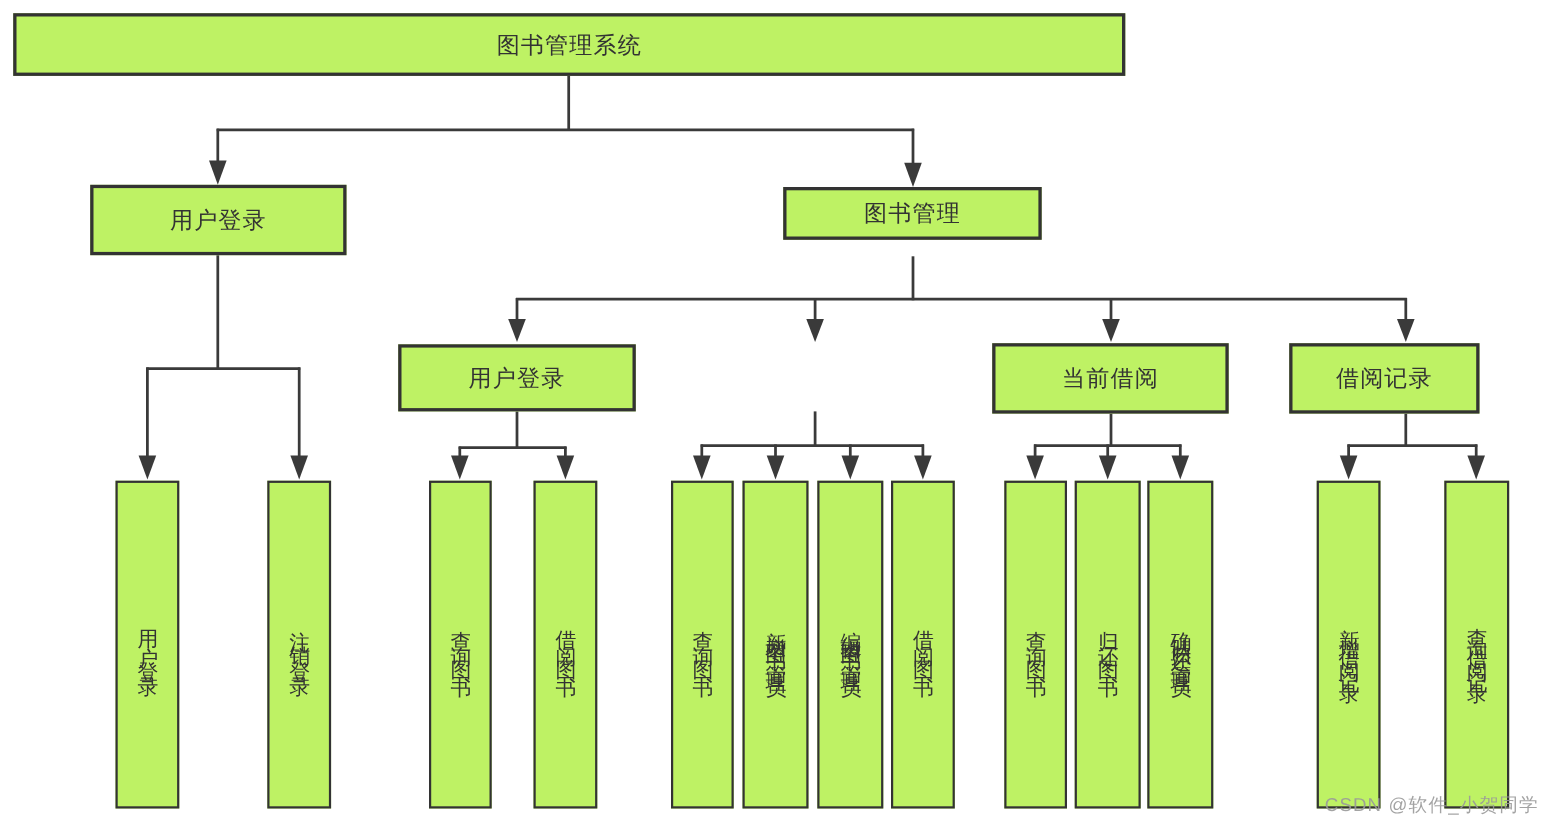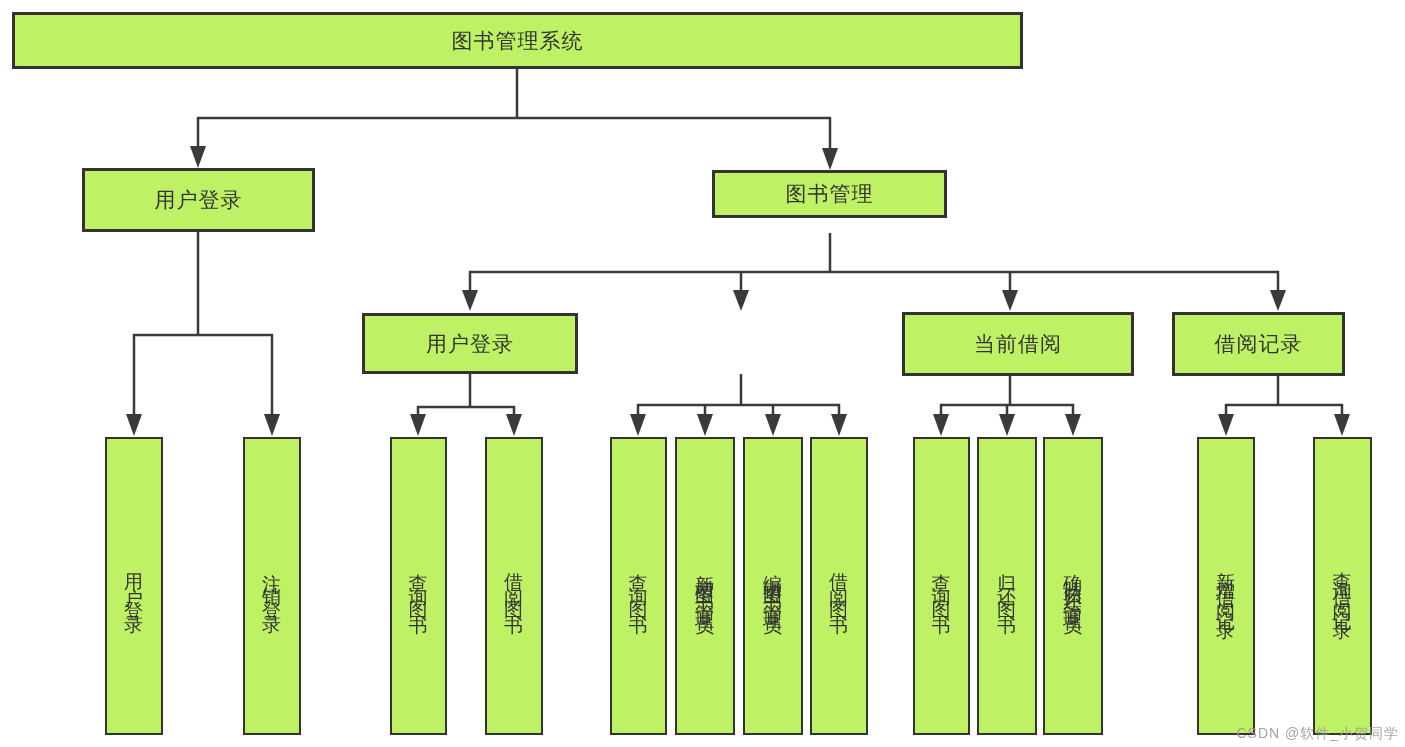--- a/index.html
+++ b/index.html
@@ -46,21 +46,21 @@
     writing-mode: vertical-rl;
     text-orientation: mixed;
     line-height: 1;
     white-space: nowrap;
   }
   .watermark {
     position: absolute;
     right: 6px;
     bottom: 4px;
     z-index: 3;
-    font-size: 14px;
+    font-size: 17px;
     color: #9a9a9a;
     letter-spacing: 1px;
     opacity: 0.9;
   }
 </style>
 </head>
 <body>
 
 <div class="stage">
 
@@ -133,21 +133,21 @@
   <div class="node" style="left:82px;top:168px;width:233px;height:64px">
     <span>用户登录</span>
   </div>
   <div class="node" style="left:712px;top:170px;width:235px;height:48px">
     <span>图书管理</span>
   </div>
 
   <div class="node" style="left:362px;top:313px;width:216px;height:61px">
     <span>用户登录</span>
   </div>
-  <div class="node" style="left:902px;top:312px;width:232px;height:64px">
+  <div class="node" style="left:902px;top:312px;width:215px;height:64px">
     <span>当前借阅</span>
   </div>
   <div class="node" style="left:1172px;top:312px;width:173px;height:64px">
     <span>借阅记录</span>
   </div>
 
   <div class="leaf" style="left:105px;top:437px;width:58px;height:298px">
     <span class="vtext" style="letter-spacing: 14px;">用户登录</span>
   </div>
   <div class="leaf" style="left:243px;top:437px;width:58px;height:298px">

